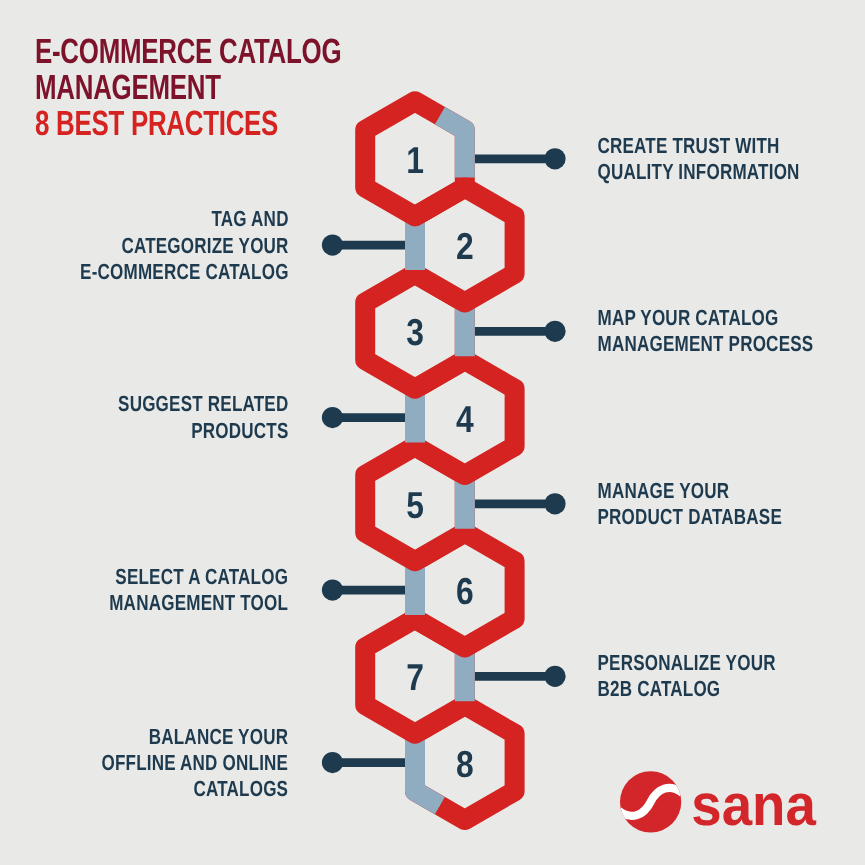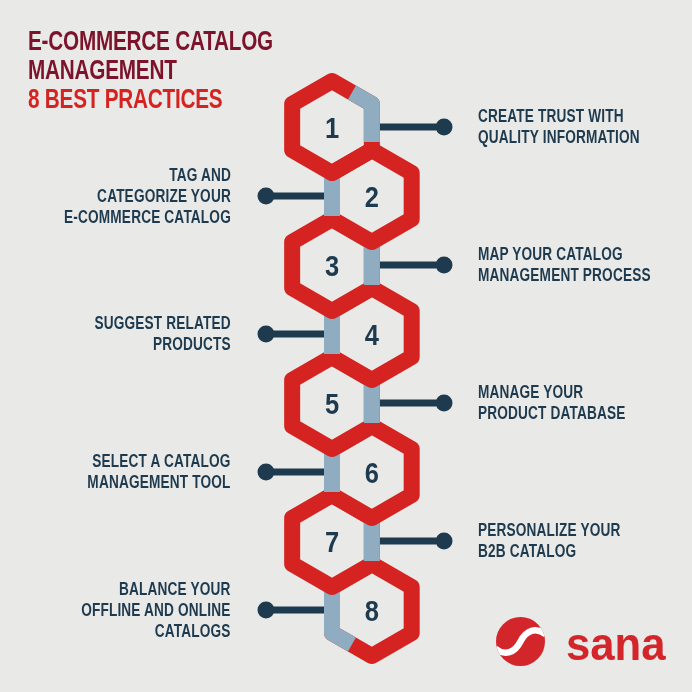--- a/index.html
+++ b/index.html
@@ -16,21 +16,21 @@
   }
   .t-dark{color:var(--maroon,#7C132B);}
   .t-red{color:var(--red,#D42320);}
   .plabel{
     position:absolute;display:flex;flex-direction:column;justify-content:center;
     height:72px;font-weight:bold;font-size:17.5px;line-height:21px;letter-spacing:0.2px;
     color:var(--navy,#1E3A4E);white-space:nowrap;
   }
   .plabel.right{align-items:flex-start;transform:scaleX(0.78);transform-origin:left center;}
   .plabel.left {align-items:flex-end;text-align:right;transform:scaleX(0.78);transform-origin:right center;}
-  .logo{position:absolute;left:495px;top:615px;display:flex;align-items:center;gap:20px;}
+  .logo{position:absolute;left:495px;top:615px;display:flex;align-items:center;gap:7px;}
   .brand{
     font-weight:bold;font-size:47px;line-height:47px;color:var(--logored,#D2262B);
     transform:scaleX(0.93);transform-origin:left center;margin-top:5px;letter-spacing:0px;
   }
 </style>
 </head>
 <body>
 
 <div class="canvas" style="--bg: #E9E9E7; --red: #D42320; --maroon: #7C132B; --navy: #1E3A4E; --blue: #8FACC0; --logored: #D2262B;">
 

